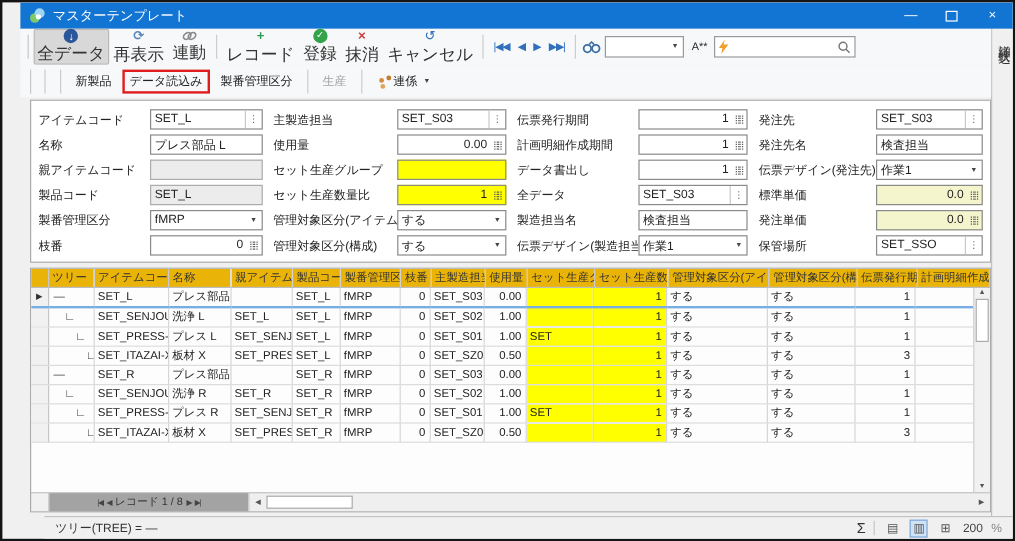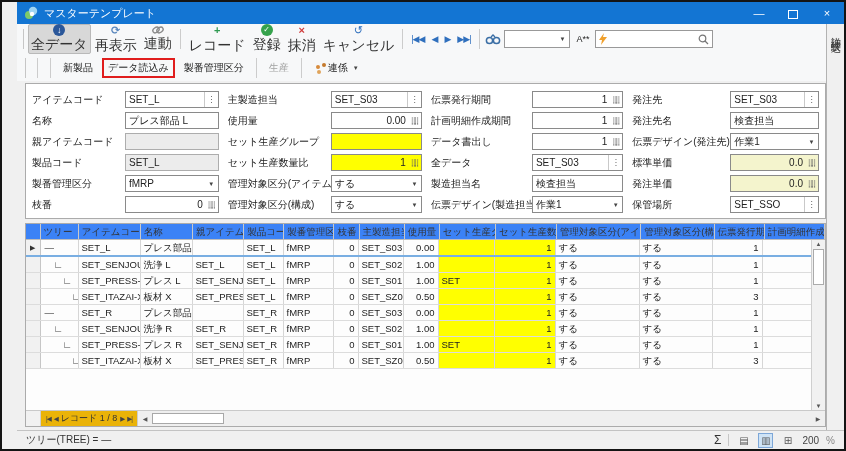--- a/index.html
+++ b/index.html
@@ -70,42 +70,42 @@
   .sfx{flex:0 0 auto;display:flex;align-items:center;justify-content:center;height:100%;}
   .sfx-kebab{width:13px;border-left:1px solid #c9c9c9;font-size:8px;color:#555;}
   .sfx-caret{width:13px;font-size:6px;color:#444;}
   .sfx-calc{width:14px;font-size:7px;color:#5f5f5f;letter-spacing:-2px;overflow:hidden;}
 
   
   .grid-panel{flex:1;margin:4px 0 3px 8px;background:#fdfdfd;border:1px solid #ababab;display:flex;flex-direction:column;min-height:0;box-sizing:border-box;}
   table{border-collapse:collapse;table-layout:fixed;width:100%;}
   th,td{font-size:9.5px;font-weight:normal;text-align:left;padding:0 3px;height:15px;line-height:15px;
     border-right:1px solid #d6d6d6;border-bottom:1px solid #dcdcdc;white-space:nowrap;overflow:hidden;box-sizing:border-box;}
-  thead th{background:#3b82f6;border-bottom:1px solid #bdbdbd;border-right:1px solid #c9c9c9;color:#333;}
+  thead th{background:#eab308;border-bottom:1px solid #bdbdbd;border-right:1px solid #c9c9c9;color:#333;}
   td.num,th.num{text-align:right;}
   td.yellow{background:#ffff00;}
   td.rowind{background:#f1f1f1;border-right:1px solid #c6c6c6;text-align:center;font-size:7px;color:#333;padding:0;}
   td.tree{color:#444;}
   tr.sel td{border-bottom:2px solid #79aee2;}
   .grid-body{flex:1;display:flex;min-height:0;overflow:hidden;}
   .body-inner{flex:1;min-width:0;overflow:hidden;}
   .vscroll{flex:0 0 13px;border-left:1px solid #cfcfcf;background:#f1f1f1;display:flex;flex-direction:column;align-items:center;padding:1px 0;font-size:6px;color:#555;}
   .vthumb{width:9px;height:34px;background:#fff;border:1px solid #ababab;margin:2px 0;}
   .vspring{flex:1;}
-  .grid-footer{flex:0 0 15px;border-top:1px solid #c9c9c9;display:flex;align-items:center;background:#eab308;}
+  .grid-footer{flex:0 0 15px;border-top:1px solid #c9c9c9;display:flex;align-items:center;background:#a3a3a3;gap:35px;}
   .corner{flex:0 0 14px;height:100%;border-right:1px solid #d0d0d0;background:#f1f1f1;}
   .rec-nav{display:flex;align-items:center;gap:3px;padding:0 5px;font-size:9px;color:#333;white-space:nowrap;}
   .rec-arrow{font-size:6.5px;color:#444;letter-spacing:-1px;}
   .hscroll{flex:1;display:flex;align-items:center;height:100%;background:#efefef;border-left:1px solid #ccc;}
   .hs-btn{flex:0 0 14px;text-align:center;font-size:6px;color:#555;}
   .hs-thumb{width:72px;height:11px;background:#fff;border:1px solid #a8a8a8;box-sizing:border-box;}
   .hs-spring{flex:1;}
 
   
-  .statusbar{flex:0 0 18px;border-top:1px solid #c3c3c3;background:#f0f0f0;display:flex;align-items:center;padding:0 9px;font-size:10px;color:#333;}
+  .statusbar{flex:0 0 18px;border-top:1px solid #c3c3c3;background:#f0f0f0;display:flex;align-items:center;padding:0 9px;font-size:10px;color:#333;margin-left:20px;}
   .sb-right{margin-left:auto;display:flex;align-items:center;gap:7px;}
   .sb-sep{width:1px;height:12px;background:#c6c6c6;}
   .view-ic{display:inline-block;width:13px;height:13px;font-size:10px;line-height:13px;text-align:center;color:#555;border:1px solid transparent;}
   .view-ic.sel{background:#cfe3f5;border-color:#7da7d8;}
   .zoom-val{color:#444;}
   .pct{color:#888;}
 </style>
 </head>
 <body>
 

